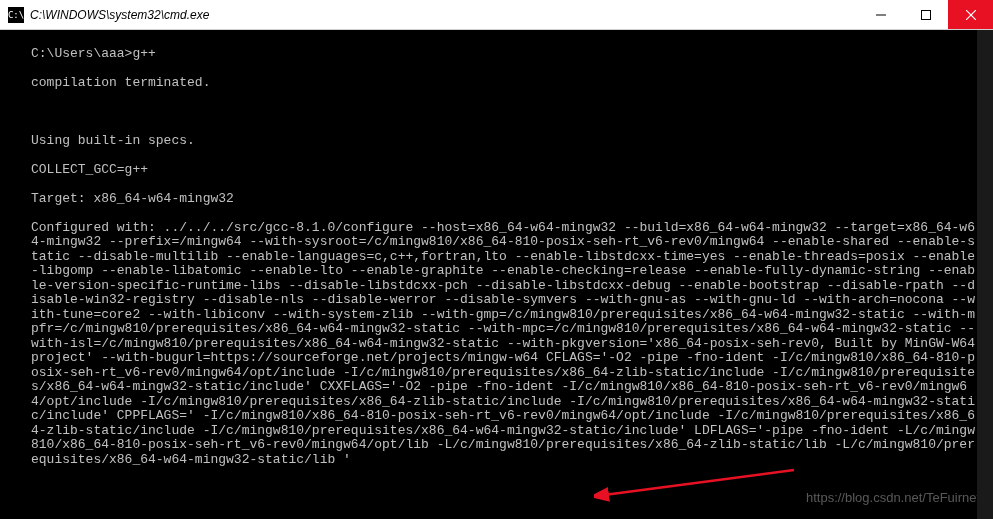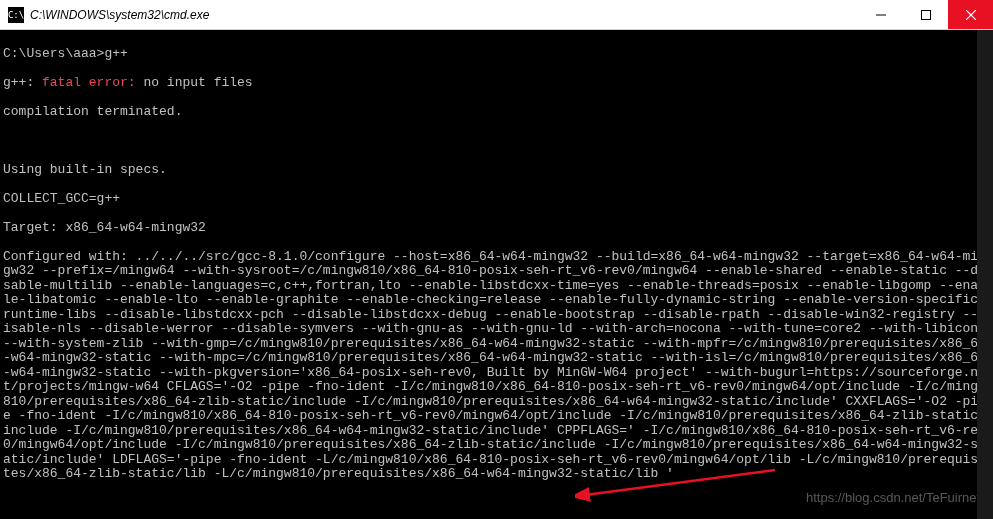--- a/index.html
+++ b/index.html
@@ -6,21 +6,21 @@
   html, body { width: 993px; height: 519px; overflow: hidden; font-family: Consolas, 'Courier New', monospace; }
   .window { width: 993px; height: 519px; background: #000; display: flex; flex-direction: column; }
   .titlebar { height: 30px; background: #fff; display: flex; align-items: center; border-bottom: 1px solid #d0d0d0; }
   .titlebar-icon { width: 16px; height: 16px; margin-left: 8px; margin-right: 6px; background: #000; display: flex; align-items: center; justify-content: center; }
   .titlebar-icon-inner { font-size: 9px; color: #fff; font-family: Consolas, monospace; }
   .titlebar-title { font-size: 12px; color: #000; font-family: 'Segoe UI', Arial, sans-serif; flex: 1; font-style: italic; }
   .titlebar-controls { display: flex; height: 100%; }
   .titlebar-btn { width: 45px; height: 100%; display: flex; align-items: center; justify-content: center; background: #fff; }
   .titlebar-btn.close { background: #e81123; color: #fff; }
   .titlebar-btn svg { width: 10px; height: 10px; }
-  .terminal { flex: 1; background: #000; padding: 2px 3px; font-size: 13px; line-height: 14.5px; color: #c0c0c0; white-space: pre-wrap; word-break: break-all; position: relative; overflow: hidden; font-family: Consolas, 'Courier New', monospace; }
+  .terminal { flex: 1; background: #000; padding: 2px 12px; font-size: 13px; line-height: 14.5px; color: #c0c0c0; white-space: pre-wrap; word-break: break-all; position: relative; overflow: hidden; font-family: Consolas, 'Courier New', monospace; margin-left: 19px; }
   .line { display: block; }
   .prompt { color: #c0c0c0; }
   .err-prefix { color: #c0c0c0; }
   .err-fatal { color: #e74856; }
   .arrow-svg { position: absolute; top: 435px; left: 575px; pointer-events: none; }
   .watermark { position: absolute; right: 10px; bottom: 14px; color: #888; font-size: 13px; font-family: Arial, sans-serif; opacity: .65; }
   .scrollbar { position: absolute; right: 0; top: 30px; width: 16px; height: 489px; background: #1a1a1a; }
 </style>
 </head>
 <body>
@@ -47,21 +47,20 @@
         <svg viewBox="0 0 10 10">
             <line x1="0" y1="0" x2="10" y2="10" stroke="#fff" stroke-width="1.2"></line>
             <line x1="10" y1="0" x2="0" y2="10" stroke="#fff" stroke-width="1.2"></line>
           </svg>
       </div>
     </div>
   </div>
 
   <div class="terminal">
 <span class="line"><span class="prompt">C:\Users\aaa&gt;</span><span>g++</span></span>
-<span class="line"><span class="err-prefix">g++: </span><span class="err-fatal">fatal error:</span><span> no input files</span></span>
 <span class="line">compilation terminated.</span>
 <span class="line"> </span>
 <span class="line">Using built-in specs.</span>
 <span class="line">COLLECT_GCC=g++</span>
 <span class="line">Target: x86_64-w64-mingw32</span>
 <span class="line">Configured with: ../../../src/gcc-8.1.0/configure --host=x86_64-w64-mingw32 --build=x86_64-w64-mingw32 --target=x86_64-w64-mingw32 --prefix=/mingw64 --with-sysroot=/c/mingw810/x86_64-810-posix-seh-rt_v6-rev0/mingw64 --enable-shared --enable-static --disable-multilib --enable-languages=c,c++,fortran,lto --enable-libstdcxx-time=yes --enable-threads=posix --enable-libgomp --enable-libatomic --enable-lto --enable-graphite --enable-checking=release --enable-fully-dynamic-string --enable-version-specific-runtime-libs --disable-libstdcxx-pch --disable-libstdcxx-debug --enable-bootstrap --disable-rpath --disable-win32-registry --disable-nls --disable-werror --disable-symvers --with-gnu-as --with-gnu-ld --with-arch=nocona --with-tune=core2 --with-libiconv --with-system-zlib --with-gmp=/c/mingw810/prerequisites/x86_64-w64-mingw32-static --with-mpfr=/c/mingw810/prerequisites/x86_64-w64-mingw32-static --with-mpc=/c/mingw810/prerequisites/x86_64-w64-mingw32-static --with-isl=/c/mingw810/prerequisites/x86_64-w64-mingw32-static --with-pkgversion='x86_64-posix-seh-rev0, Built by MinGW-W64 project' --with-bugurl=https://sourceforge.net/projects/mingw-w64 CFLAGS='-O2 -pipe -fno-ident -I/c/mingw810/x86_64-810-posix-seh-rt_v6-rev0/mingw64/opt/include -I/c/mingw810/prerequisites/x86_64-zlib-static/include -I/c/mingw810/prerequisites/x86_64-w64-mingw32-static/include' CXXFLAGS='-O2 -pipe -fno-ident -I/c/mingw810/x86_64-810-posix-seh-rt_v6-rev0/mingw64/opt/include -I/c/mingw810/prerequisites/x86_64-zlib-static/include -I/c/mingw810/prerequisites/x86_64-w64-mingw32-static/include' CPPFLAGS=' -I/c/mingw810/x86_64-810-posix-seh-rt_v6-rev0/mingw64/opt/include -I/c/mingw810/prerequisites/x86_64-zlib-static/include -I/c/mingw810/prerequisites/x86_64-w64-mingw32-static/include' LDFLAGS='-pipe -fno-ident -L/c/mingw810/x86_64-810-posix-seh-rt_v6-rev0/mingw64/opt/lib -L/c/mingw810/prerequisites/x86_64-zlib-static/lib -L/c/mingw810/prerequisites/x86_64-w64-mingw32-static/lib '</span>
 
 
 
 

